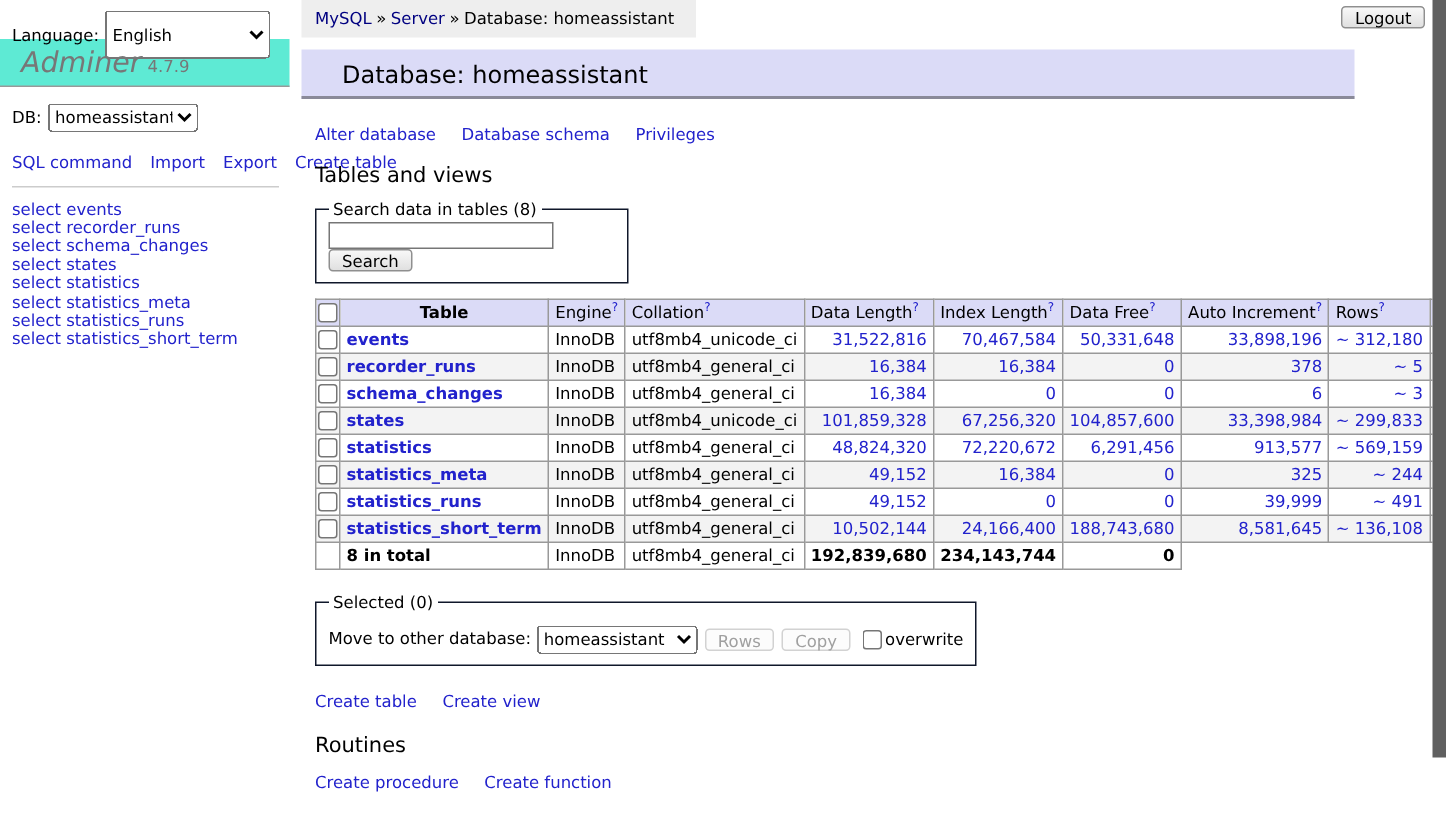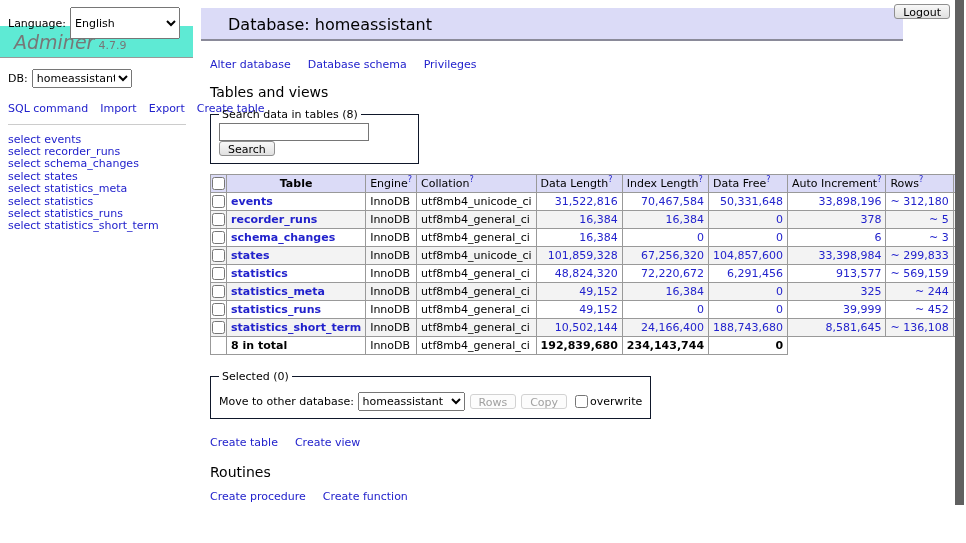--- a/index.html
+++ b/index.html
@@ -108,28 +108,31 @@
       <label>DB:</label><select><option>homeassistant</option></select>
     </div>
     <div class="side-actions">
       <a href="#">SQL command</a><a href="#">Import</a><a href="#">Export</a><a href="#">Create table</a>
     </div>
     <div class="side-tables">
       <a href="#">select events</a>
       <a href="#">select recorder_runs</a>
       <a href="#">select schema_changes</a>
       <a href="#">select states</a>
+      <a href="#">select statistics</a>
       <a href="#">select statistics_meta</a>
-      <a href="#">select statistics</a>
       <a href="#">select statistics_runs</a>
       <a href="#">select statistics_short_term</a>
     </div>
   </div>
 
   <div class="main">
+    <div class="breadcrumb">
+      <a href="#">MySQL</a><span class="sep">»</span><a href="#">Server</a><span class="sep">»</span><span>Database: homeassistant</span>
+    </div>
     <button class="logout-btn">Logout</button>
 
     <h2 class="page-title">Database: homeassistant</h2>
 
     <div class="content">
       <div class="page-links">
         <a href="#">Alter database</a><a href="#">Database schema</a><a href="#">Privileges</a>
       </div>
 
       <h3 class="sect">Tables and views</h3>
@@ -311,21 +314,21 @@
               <td class="num">
                 <a href="#">0</a>
               </td>
               <td class="num">
                 <a href="#">0</a>
               </td>
               <td class="num">
                 <a href="#">39,999</a>
               </td>
               <td class="num">
-                <a href="#">~ 452</a>
+                <a href="#">~ 491</a>
               </td>
               <td></td>
             </tr>
             <tr class="stripe">
               <td class="c-check"><input type="checkbox" style=""></td>
               <td><a href="#" class="tname">statistics_short_term</a></td>
               <td>InnoDB</td>
               <td>utf8mb4_general_ci</td>
               <td class="num">
                 <a href="#">10,502,144</a>

